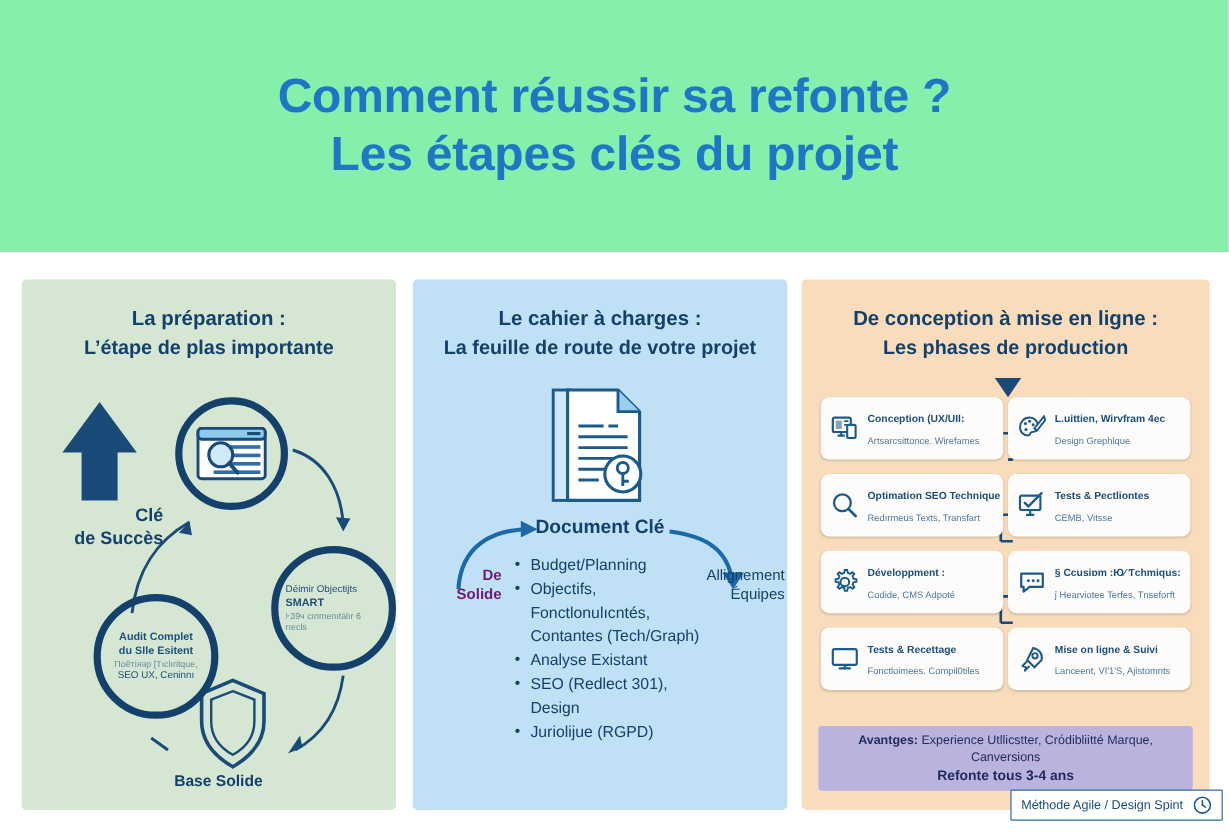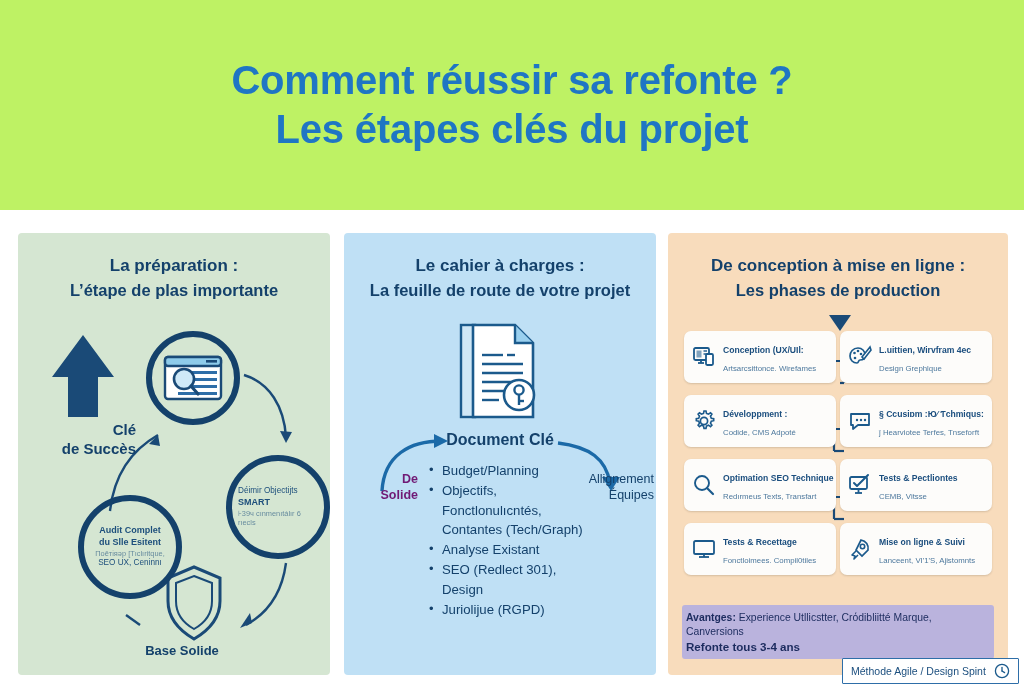--- a/index.html
+++ b/index.html
@@ -8,21 +8,21 @@
     background:#ffffff;
     font-family:"Liberation Sans", sans-serif;
     color:#14416b;
     -webkit-font-smoothing:antialiased;
   }
   .stage{position:relative;width:1024px;height:700px;background:#ffffff;}
 
   
   .header{
     position:absolute;left:0;top:0;width:1024px;height:210px;
-    background:#bef264;
+    background:#86efac;
     display:flex;flex-direction:column;align-items:center;justify-content:center;
   }
   .header h1{
     margin:0;font-size:40px;line-height:1.22;font-weight:bold;
     color:#1f76c4;text-align:center;letter-spacing:-0.2px;
   }
   .header h1 .l2{display:block;}
 
   
   .panel{position:absolute;top:233px;height:442px;border-radius:4px;}
@@ -94,21 +94,21 @@
   .card .ico{flex:0 0 auto;width:26px;height:26px;display:flex;align-items:center;justify-content:center;}
   .card .ctext{min-width:0;}
   .card .ct1{font-size:8.6px;font-weight:bold;color:#1b4e7e;line-height:1.2;white-space:nowrap;}
   .card .ct2{font-size:7.8px;color:#3a6a93;line-height:1.2;margin-top:2px;white-space:nowrap;opacity:.9;}
 
   .connector{position:absolute;left:0;top:98px;width:340px;height:260px;pointer-events:none;}
 
   .banner{
     position:absolute;left:14px;top:372px;width:312px;
     background:#bab3dd;border-radius:3px;padding:6px 4px;box-sizing:border-box;
-    text-align:left;color:#1c2b5e;
+    text-align:center;color:#1c2b5e;
   }
   .banner .l1{font-size:10.4px;line-height:1.3;}
   .banner .l1 b{font-weight:bold;}
   .banner .l2{font-size:11.6px;font-weight:bold;margin-top:2px;}
 
   .badge{
     position:absolute;left:174px;top:425px;
     background:#ffffff;border:1px solid #2e6ea8;border-radius:1px;
     height:26px;display:flex;align-items:center;gap:8px;padding:0 8px;box-sizing:border-box;
   }
@@ -311,20 +311,50 @@
             <span class="ct1">L.uittien, Wirvfram 4ec</span>
             <span class="ct2">Design Grephlque</span>
           </span>
         </div>
       </div>
 
       <div class="card-row">
         <div class="card">
           <span class="ico">
             <svg width="24" height="24" viewBox="0 0 24 24">
+              <circle cx="10" cy="10" r="7" fill="none" stroke="#1b5a8c" stroke-width="1.9"></circle>
+              <line x1="15" y1="15" x2="21" y2="21" stroke="#1b5a8c" stroke-width="2.2" stroke-linecap="round"></line>
+            </svg>
+          </span>
+          <span class="ctext">
+            <span class="ct1">Optimation SEO Technique</span>
+            <span class="ct2">Redırmeus Texts, Transfart</span>
+          </span>
+        </div>
+
+        <div class="card">
+          <span class="ico">
+            <svg width="24" height="24" viewBox="0 0 24 24">
+              <rect x="2" y="4" width="17" height="12" rx="1.5" fill="none" stroke="#1b5a8c" stroke-width="1.8"></rect>
+              <line x1="7" y1="20" x2="14" y2="20" stroke="#1b5a8c" stroke-width="1.8"></line>
+              <line x1="10.5" y1="16" x2="10.5" y2="20" stroke="#1b5a8c" stroke-width="1.8"></line>
+              <path d="M6 10 L9 13 L20 2" fill="none" stroke="#1b5a8c" stroke-width="2" stroke-linecap="round" stroke-linejoin="round"></path>
+            </svg>
+          </span>
+          <span class="ctext">
+            <span class="ct1">Tests &amp; Pectliontes</span>
+            <span class="ct2">CEMB, Vitsse</span>
+          </span>
+        </div>
+      </div>
+
+      <div class="card-row">
+        <div class="card">
+          <span class="ico">
+            <svg width="24" height="24" viewBox="0 0 24 24">
               <path d="M12 2 l2 0 .5 2.4 2 .8 2-1.4 1.4 1.4 -1.4 2 .8 2 2.4 .5 0 2 -2.4 .5 -.8 2 1.4 2 -1.4 1.4 -2-1.4 -2 .8 -.5 2.4 -2 0 -.5-2.4 -2-.8 -2 1.4 -1.4-1.4 1.4-2 -.8-2 -2.4-.5 0-2 2.4-.5 .8-2 -1.4-2 1.4-1.4 2 1.4 2-.8 z" fill="none" stroke="#1b5a8c" stroke-width="1.6"></path>
               <circle cx="12" cy="12" r="3.6" fill="none" stroke="#1b5a8c" stroke-width="1.7"></circle>
             </svg>
           </span>
           <span class="ctext">
             <span class="ct1">Développment :</span>
             <span class="ct2">Codide, CMS Adpoté</span>
           </span>
         </div>
 
@@ -333,50 +363,20 @@
             <svg width="24" height="24" viewBox="0 0 24 24">
               <path d="M3 5 h18 v11 h-11 l-5 4 v-4 h-2 z" fill="none" stroke="#1b5a8c" stroke-width="1.8" stroke-linejoin="round"></path>
               <circle cx="9" cy="11" r="1.2" fill="#1b5a8c"></circle>
               <circle cx="13" cy="11" r="1.2" fill="#1b5a8c"></circle>
               <circle cx="17" cy="11" r="1.2" fill="#1b5a8c"></circle>
             </svg>
           </span>
           <span class="ctext">
             <span class="ct1">§ Ccusіɒm :Ю⁄ Ƭchmiqus:</span>
             <span class="ct2">ĵ Неarviotee Terfes, Tnsefoгft</span>
-          </span>
-        </div>
-      </div>
-
-      <div class="card-row">
-        <div class="card">
-          <span class="ico">
-            <svg width="24" height="24" viewBox="0 0 24 24">
-              <circle cx="10" cy="10" r="7" fill="none" stroke="#1b5a8c" stroke-width="1.9"></circle>
-              <line x1="15" y1="15" x2="21" y2="21" stroke="#1b5a8c" stroke-width="2.2" stroke-linecap="round"></line>
-            </svg>
-          </span>
-          <span class="ctext">
-            <span class="ct1">Optimation SEO Technique</span>
-            <span class="ct2">Redırmeus Texts, Transfart</span>
-          </span>
-        </div>
-
-        <div class="card">
-          <span class="ico">
-            <svg width="24" height="24" viewBox="0 0 24 24">
-              <rect x="2" y="4" width="17" height="12" rx="1.5" fill="none" stroke="#1b5a8c" stroke-width="1.8"></rect>
-              <line x1="7" y1="20" x2="14" y2="20" stroke="#1b5a8c" stroke-width="1.8"></line>
-              <line x1="10.5" y1="16" x2="10.5" y2="20" stroke="#1b5a8c" stroke-width="1.8"></line>
-              <path d="M6 10 L9 13 L20 2" fill="none" stroke="#1b5a8c" stroke-width="2" stroke-linecap="round" stroke-linejoin="round"></path>
-            </svg>
-          </span>
-          <span class="ctext">
-            <span class="ct1">Tests &amp; Pectliontes</span>
-            <span class="ct2">CEMB, Vitsse</span>
           </span>
         </div>
       </div>
 
       <div class="card-row">
         <div class="card">
           <span class="ico">
             <svg width="24" height="24" viewBox="0 0 24 24">
               <rect x="2" y="4" width="20" height="13" rx="1.6" fill="none" stroke="#1b5a8c" stroke-width="1.8"></rect>
               <line x1="7" y1="20" x2="17" y2="20" stroke="#1b5a8c" stroke-width="1.8"></line>

